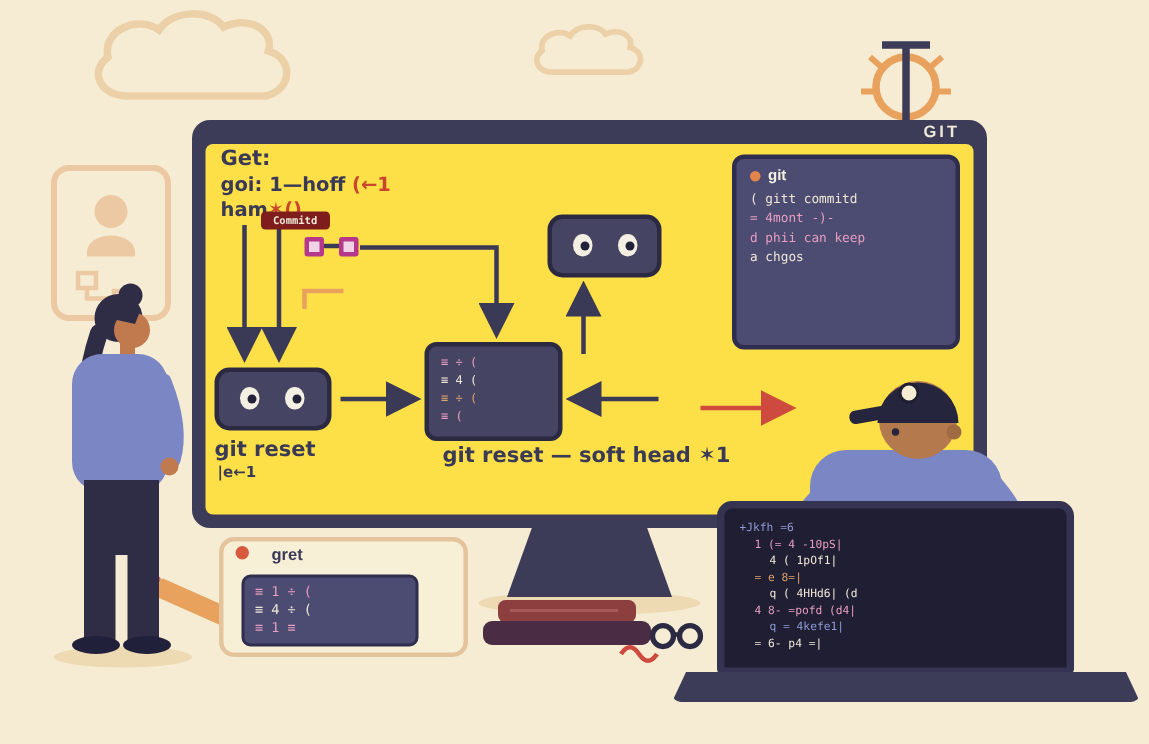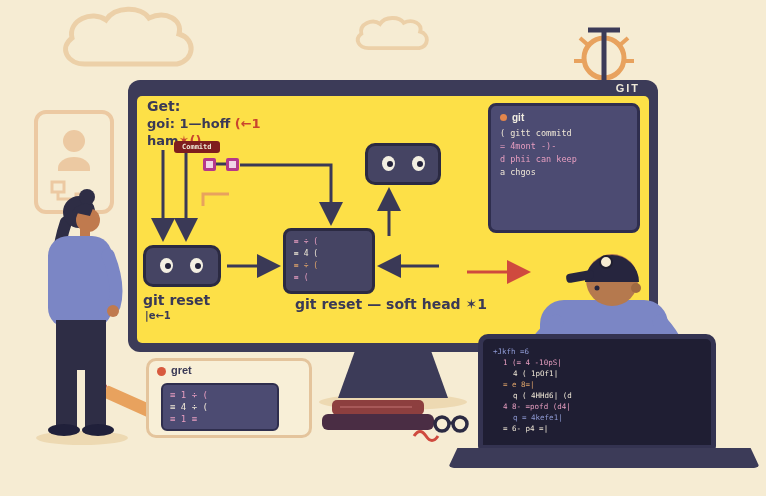--- a/index.html
+++ b/index.html
@@ -41,21 +41,21 @@
   .pk{color:#e79ec0;} .cr{color:#efe7d6;} .or{color:#dfa46a;} .bl{color:#8f9ad4;}
 
   .lbl{position:absolute;font-weight:bold;color:#3a3956;}
   .lbl-left{left:6px;top:196px;font-size:14px;}
   .lbl-sub{left:8px;top:214px;font-size:10px;}
   .lbl-center{left:158px;top:200px;font-size:14px;}
 
   
   .popup{position:absolute;left:146px;top:358px;width:166px;height:80px;background:#f8efd7;
          border:3px solid #e4c49c;border-radius:10px;box-sizing:border-box;z-index:6;}
-  .pp-head{display:flex;align-items:flex-end;gap:5px;padding:3px 8px;}
+  .pp-head{display:flex;align-items:flex-start;gap:15px;padding:3px 8px;}
   .pp-dot{width:9px;height:9px;border-radius:50%;background:#d85a3e;}
   .pp-title{font:bold 11px "Liberation Sans",sans-serif;color:#3a3956;}
   .pp-panel{position:absolute;left:12px;top:22px;width:118px;height:48px;background:#4c4b72;
             border:2px solid #2f2e4e;border-radius:6px;box-sizing:border-box;padding:4px 7px;
             font:9px "DejaVu Sans Mono",monospace;line-height:12px;}
 
   
   .laptop{position:absolute;left:478px;top:334px;width:238px;height:116px;background:#1f1e33;
           border:5px solid #343351;border-radius:10px 10px 4px 4px;box-sizing:border-box;
           padding:7px 10px;z-index:7;}

